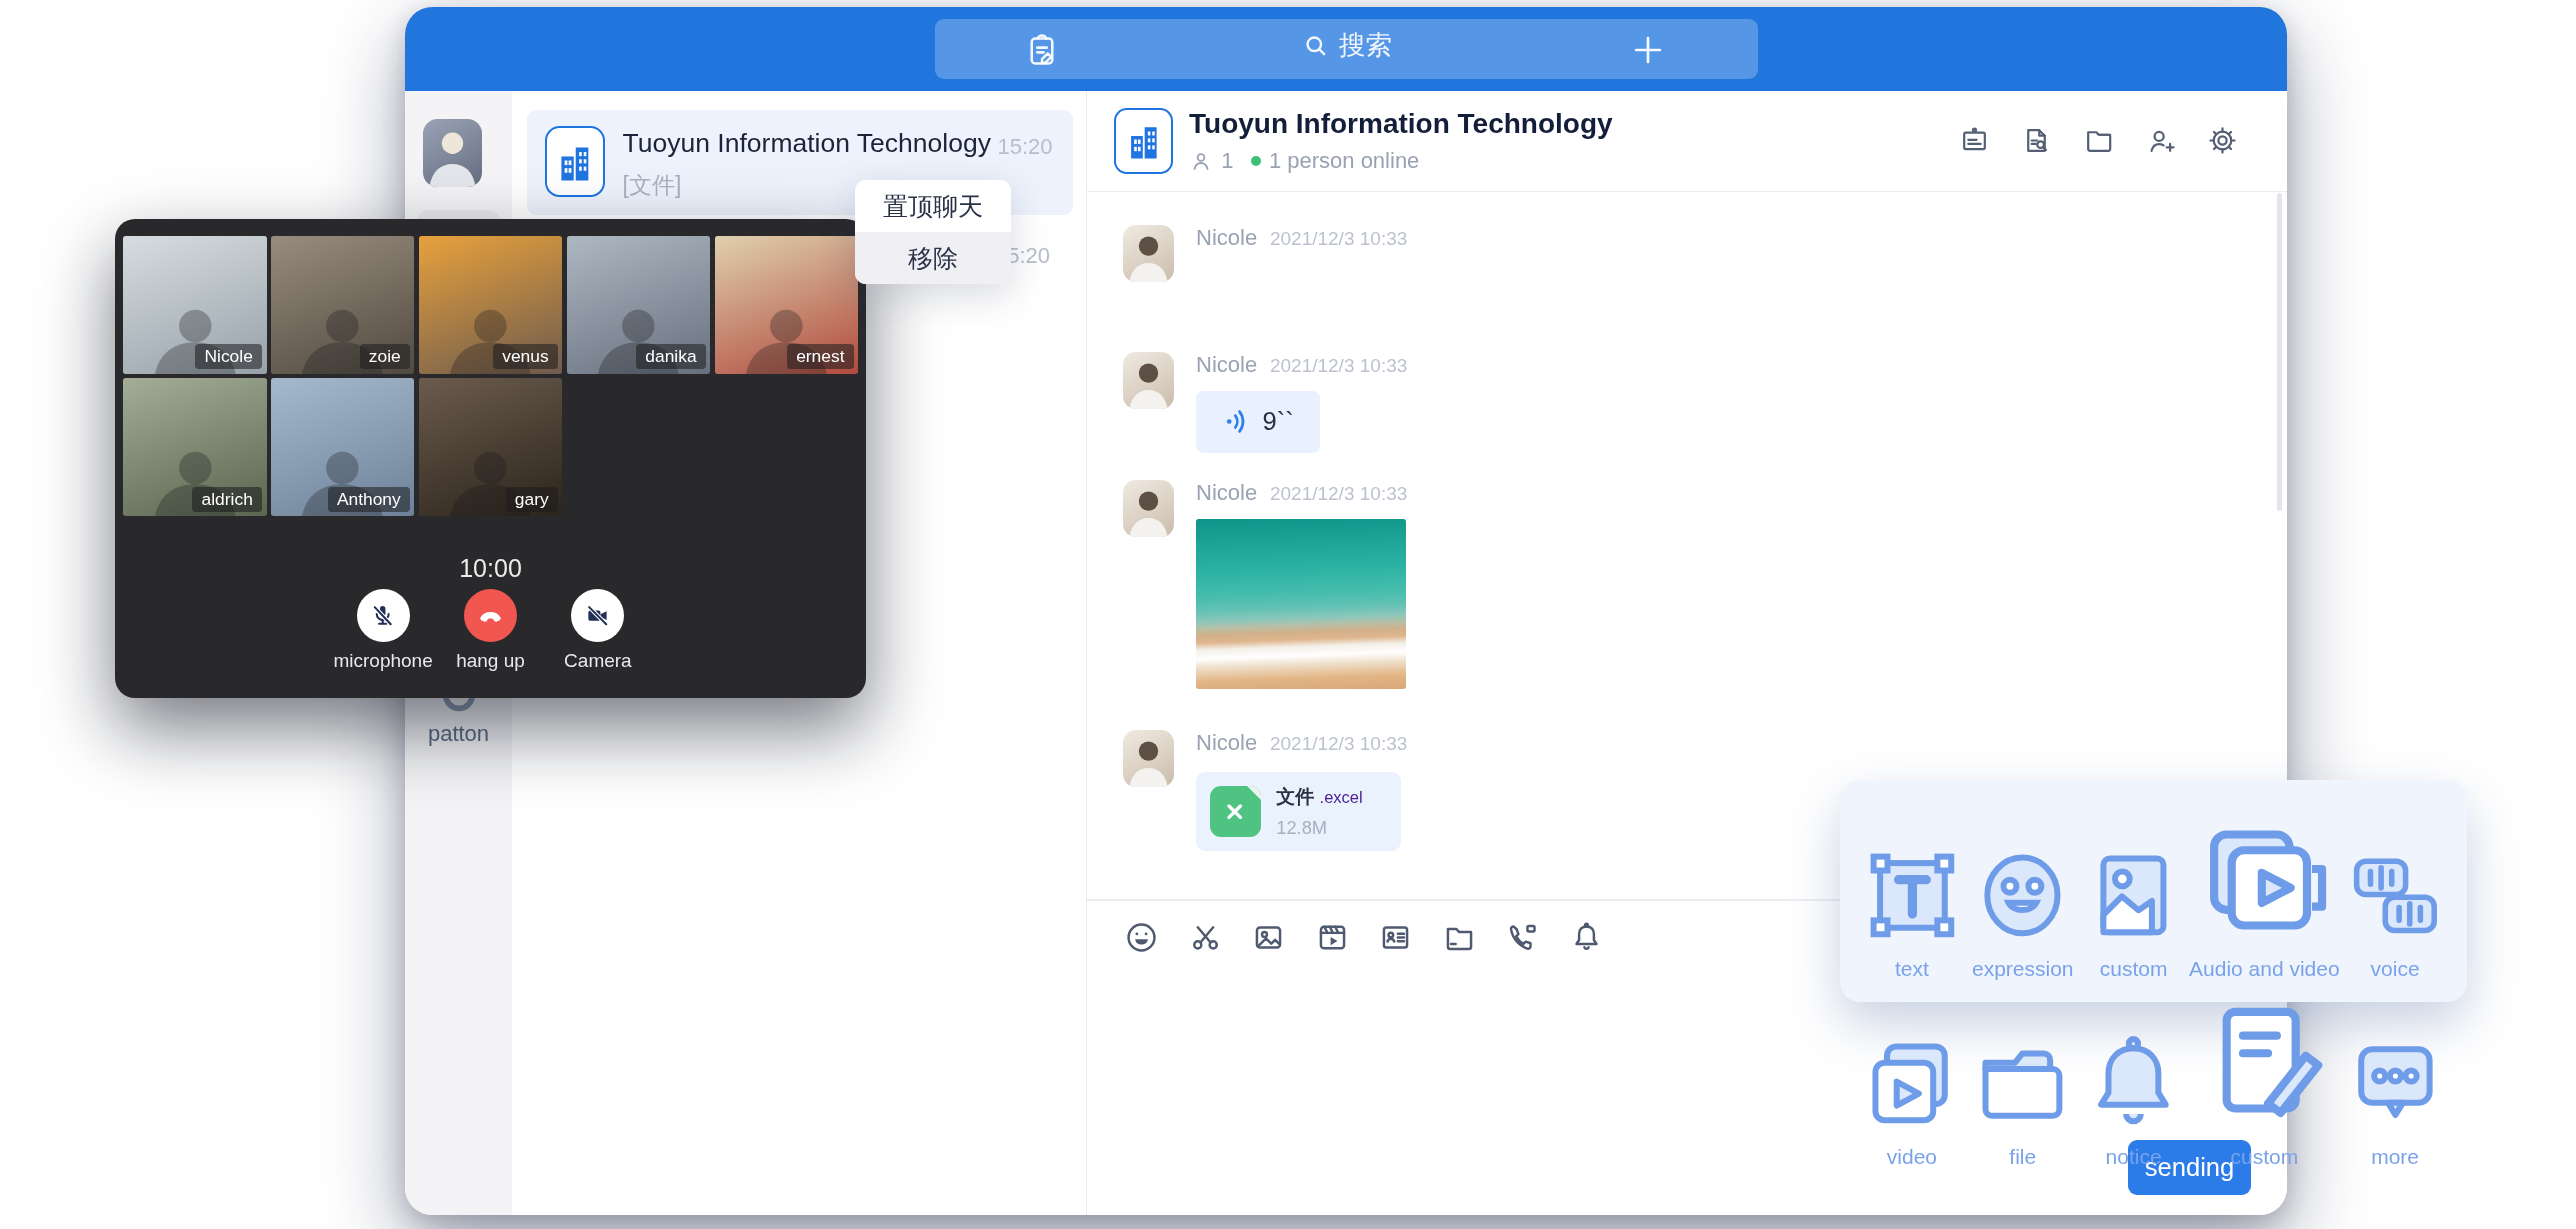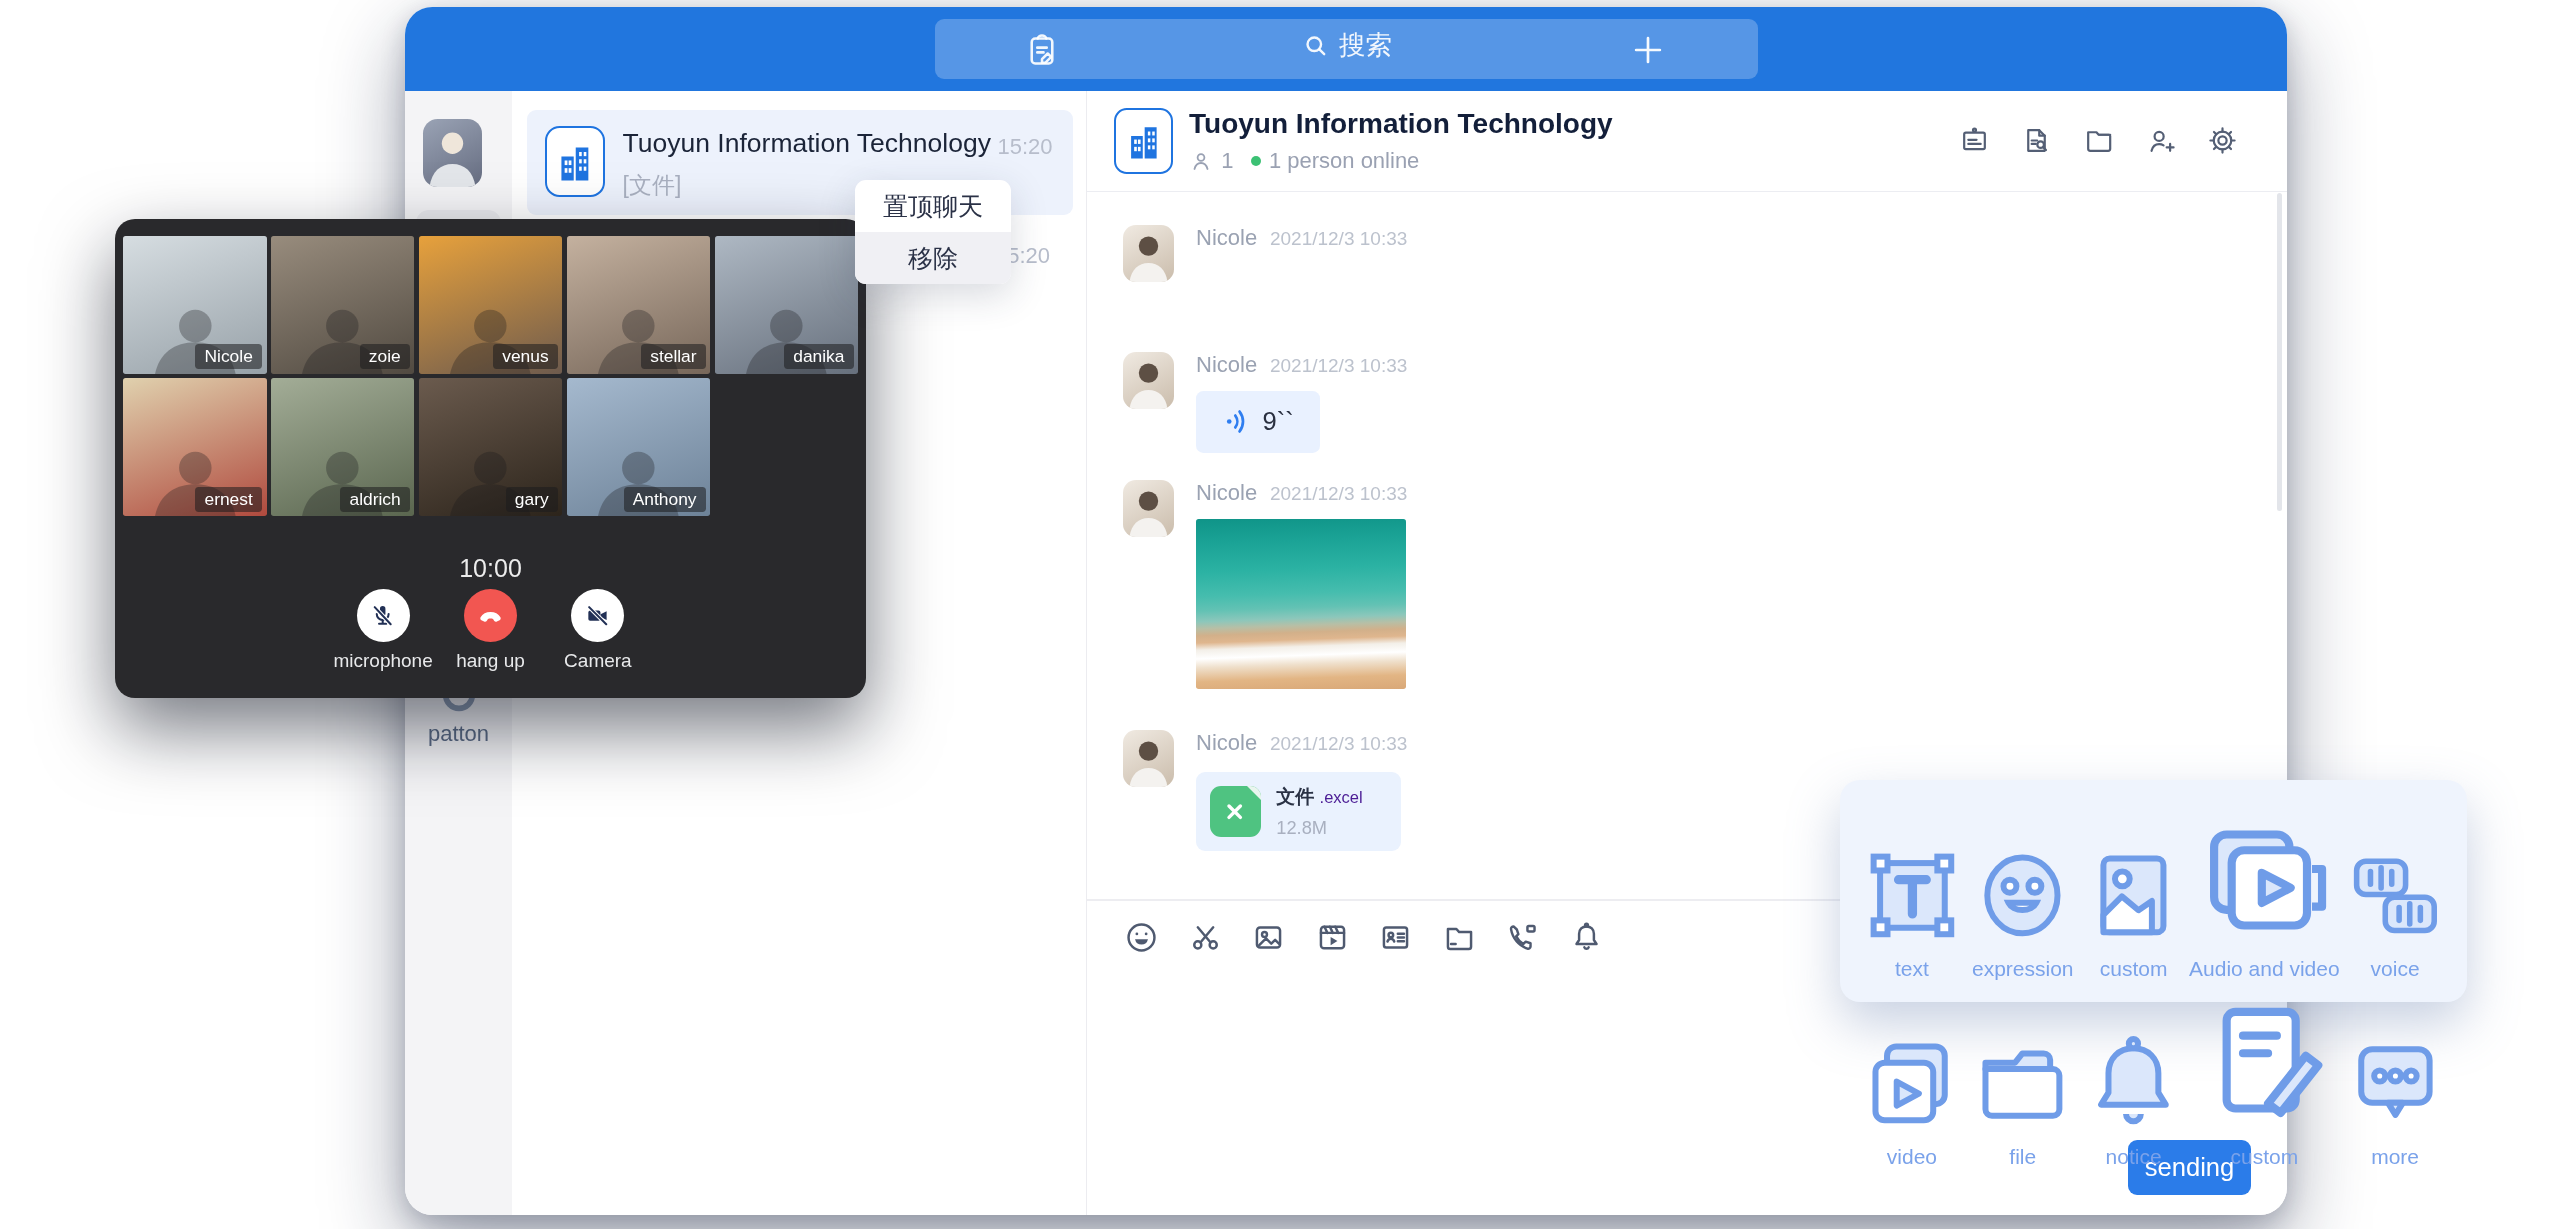--- a/index.html
+++ b/index.html
@@ -409,27 +409,20 @@
         </svg>
       <span class="tile-name">zoie</span>
     </div>
     <div class="tile t4">
       <svg class="sil" viewBox="0 0 24 15">
           <circle cx="12" cy="4.6" r="3.4" fill="rgba(22,22,28,.30)"></circle>
           <path d="M3.5 15c.8-4.6 4-7 8.5-7s7.7 2.4 8.5 7z" fill="rgba(22,22,28,.30)"></path>
         </svg>
       <span class="tile-name">venus</span>
     </div>
-    <div class="tile t5">
-      <svg class="sil" viewBox="0 0 24 15">
-          <circle cx="12" cy="4.6" r="3.4" fill="rgba(22,22,28,.30)"></circle>
-          <path d="M3.5 15c.8-4.6 4-7 8.5-7s7.7 2.4 8.5 7z" fill="rgba(22,22,28,.30)"></path>
-        </svg>
-      <span class="tile-name">stellar</span>
-    </div>
     <div class="tile t6">
       <svg class="sil" viewBox="0 0 24 15">
           <circle cx="12" cy="4.6" r="3.4" fill="rgba(22,22,28,.30)"></circle>
           <path d="M3.5 15c.8-4.6 4-7 8.5-7s7.7 2.4 8.5 7z" fill="rgba(22,22,28,.30)"></path>
         </svg>
       <span class="tile-name">danika</span>
     </div>
     <div class="tile t7">
       <svg class="sil" viewBox="0 0 24 15">
           <circle cx="12" cy="4.6" r="3.4" fill="rgba(22,22,28,.30)"></circle>
@@ -437,33 +430,33 @@
         </svg>
       <span class="tile-name">ernest</span>
     </div>
     <div class="tile t8">
       <svg class="sil" viewBox="0 0 24 15">
           <circle cx="12" cy="4.6" r="3.4" fill="rgba(22,22,28,.30)"></circle>
           <path d="M3.5 15c.8-4.6 4-7 8.5-7s7.7 2.4 8.5 7z" fill="rgba(22,22,28,.30)"></path>
         </svg>
       <span class="tile-name">aldrich</span>
     </div>
+    <div class="tile t9">
+      <svg class="sil" viewBox="0 0 24 15">
+          <circle cx="12" cy="4.6" r="3.4" fill="rgba(22,22,28,.30)"></circle>
+          <path d="M3.5 15c.8-4.6 4-7 8.5-7s7.7 2.4 8.5 7z" fill="rgba(22,22,28,.30)"></path>
+        </svg>
+      <span class="tile-name">Anthony</span>
+    </div>
     <div class="tile t10">
       <svg class="sil" viewBox="0 0 24 15">
           <circle cx="12" cy="4.6" r="3.4" fill="rgba(22,22,28,.30)"></circle>
           <path d="M3.5 15c.8-4.6 4-7 8.5-7s7.7 2.4 8.5 7z" fill="rgba(22,22,28,.30)"></path>
         </svg>
       <span class="tile-name">gary</span>
-    </div>
-    <div class="tile t9">
-      <svg class="sil" viewBox="0 0 24 15">
-          <circle cx="12" cy="4.6" r="3.4" fill="rgba(22,22,28,.30)"></circle>
-          <path d="M3.5 15c.8-4.6 4-7 8.5-7s7.7 2.4 8.5 7z" fill="rgba(22,22,28,.30)"></path>
-        </svg>
-      <span class="tile-name">Anthony</span>
     </div>
   </div>
 
   <div class="call-timer">10:00</div>
 
   <div class="call-controls">
     <div class="ctrl">
       <div class="ctrl-btn">
         <svg width="27.4" height="27.4" viewBox="0 0 24 24">
           <rect x="9.6" y="3.5" width="4.8" height="9" rx="2.4" fill="#223055"></rect>

